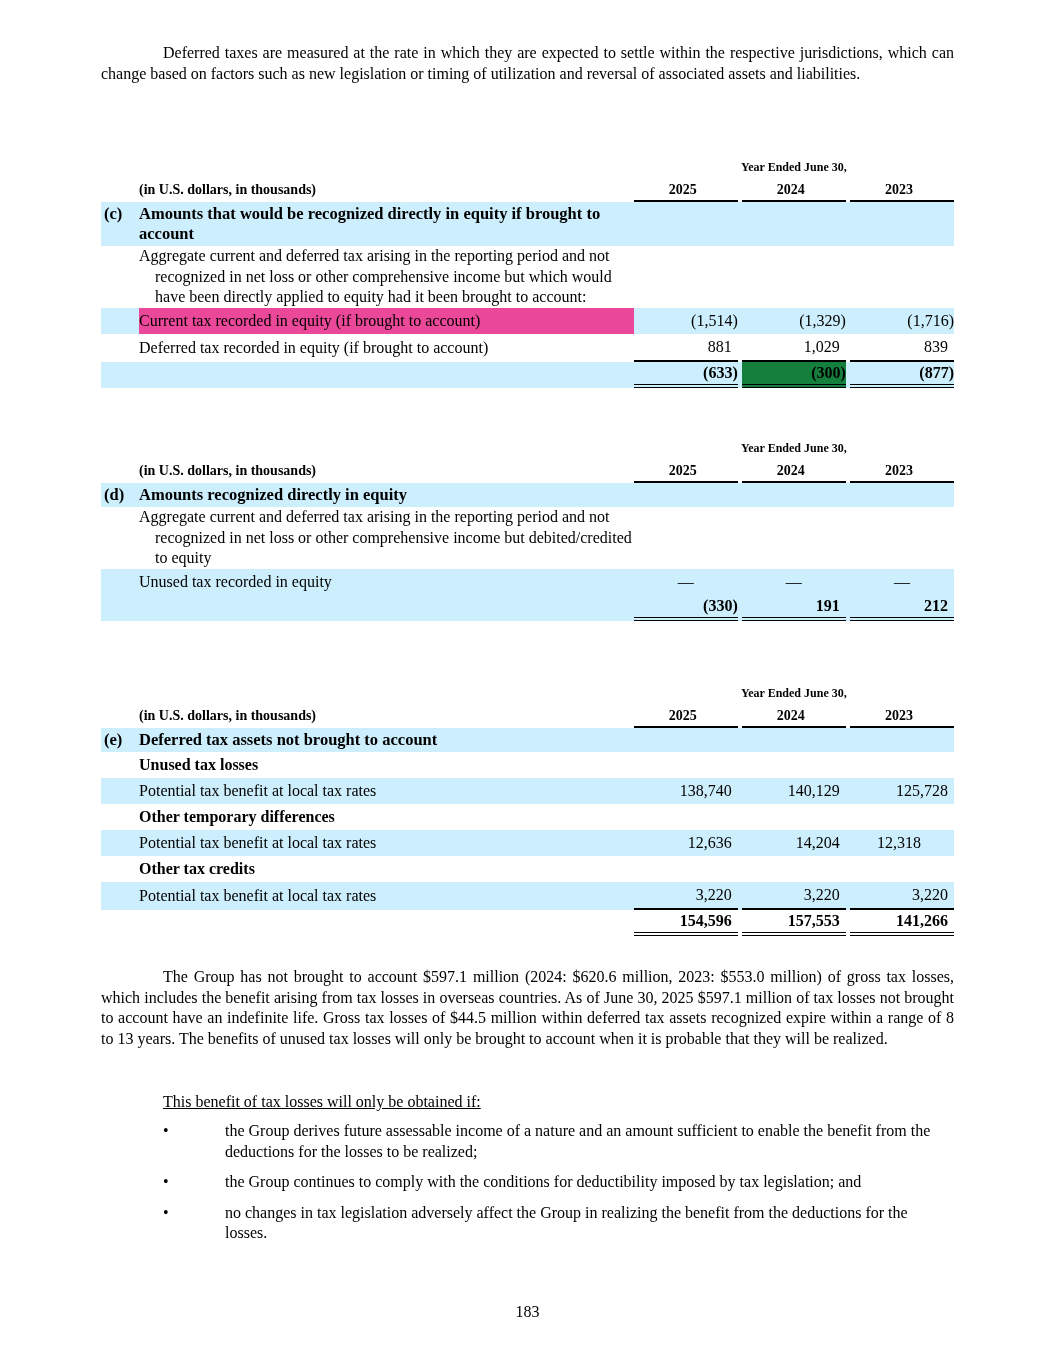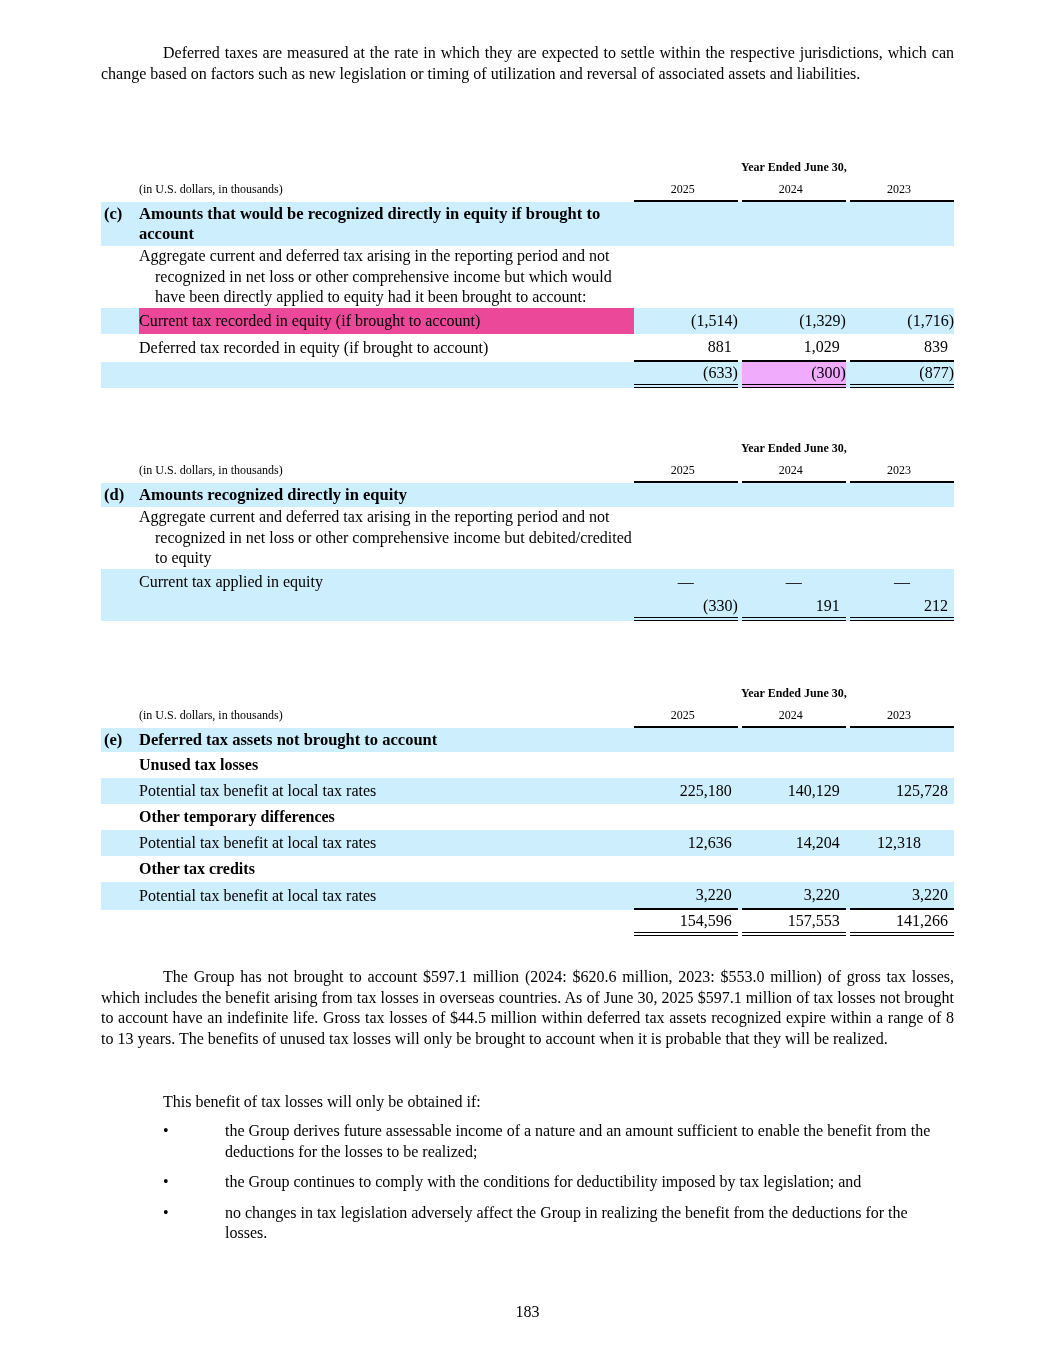--- a/index.html
+++ b/index.html
@@ -18,43 +18,43 @@
       border-collapse: separate; border-spacing: 0;
     }
     table.fin td { padding: 0; vertical-align: top; }
     col.c-letter { width: 38px; }
     col.c-label { width: 494px; }
     col.c-gap { width: 4px; }
     col.c-num { width: 104px; }
 
     .yr-head td { font-size: 12px; font-weight: bold; height: 22px; vertical-align: bottom; }
     .yr-head .span { text-align: center; padding-left: 0; }
-    .col-head td { font-size: 12px; font-weight: normal; height: 18px; vertical-align: bottom; padding-bottom: 2px; }
+    .col-head td { font-size: 14px; font-weight: bold; height: 18px; vertical-align: bottom; padding-bottom: 2px; }
     .col-head td.num { text-align: center; border-bottom: 2px solid #000; }
     .shade td { background: #cdeefc; }
     .shade td.gap { background: #cdeefc; }
     tr.sec td { font-weight: bold; font-size: 16.5px; line-height: 20px; padding-top: 2px; padding-bottom: 2px; }
     tr.sec td.letter { padding-left: 3px; }
     td.label { line-height: 20.6px; padding-top: 3px; padding-bottom: 2px; }
     td.label .hang { display: block; padding-left: 16px; text-indent: -16px; }
     tr.line td { height: 26px; vertical-align: middle; }
     td.num { text-align: right; padding-right: 6px !important; }
     td.num.paren { padding-right: 0 !important; }
     tr.pre-total td.num { border-bottom: 2px solid #000; }
-    tr.total td.num { font-weight: normal; border-bottom: 4px double #000; }
+    tr.total td.num { font-weight: bold; border-bottom: 4px double #000; }
     tr.total td { height: 22px; vertical-align: middle; }
     tr.subhead td { font-weight: bold; height: 26px; vertical-align: middle; margin-top: 45px; }
     td.dash { text-align: center; padding-right: 0 !important; color: #000; }
 
     #t-c { top: 160px; }
     #t-d { top: 441px; }
     #t-e { top: 686px; }
 
     #note { position: absolute; top: 967px; left: 0; width: 853px; }
-    #cond-intro { position: absolute; top: 1092px; left: 62px; line-height: 20px; margin: 0; }
+    #cond-intro { position: absolute; top: 1092px; left: 62px; line-height: 20px; margin: 0; text-decoration: underline; }
     ul.bullets { position: absolute; top: 1121px; left: 0; width: 853px; margin: 0; padding: 0; list-style: none; }
     ul.bullets li { position: relative; padding-left: 124px; line-height: 20.6px; margin-bottom: 10px; padding-right: 10px; }
     ul.bullets li .b { position: absolute; left: 62px; top: 0; }
     #page-number { position: absolute; top: 1303px; left: 0; width: 1055px; text-align: center; font-size: 16px; }
   </style>
 </head>
 <body>
 
 <div class="page">
 
@@ -121,21 +121,21 @@
           <td></td>
       <td class="num">1,029</td>
           <td></td>
       <td class="num">839</td>
     </tr>
     <tr class="shade total">
       <td style="background: rgb(205, 238, 252);"></td>
           <td style="background: rgb(205, 238, 252);"></td>
       <td class="num paren" style="background: rgb(205, 238, 252);">(633)</td>
           <td class="gap" style="background: rgb(205, 238, 252);"></td>
-      <td class="num paren" style="background: #f0abfc;">(300)</td>
+      <td class="num paren" style="background: #15803d;">(300)</td>
           <td class="gap" style="background: rgb(205, 238, 252);"></td>
       <td class="num paren" style="background: rgb(205, 238, 252);">(877)</td>
     </tr>
   </tbody>
     </table>
 
   <table class="fin" id="t-d">
     <colgroup>
         <col class="c-letter">
         <col class="c-label">
@@ -175,21 +175,21 @@
             <span class="hang">Aggregate current and deferred tax arising in the reporting period and not recognized in net loss or other comprehensive income but debited/credited to equity</span>
           </td>
       <td></td>
           <td></td>
           <td></td>
           <td></td>
           <td></td>
     </tr>
     <tr class="shade line">
       <td style="background: rgb(205, 238, 252);"></td>
-      <td style="background: rgb(205, 238, 252);">Current tax applied in equity</td>
+      <td style="background: rgb(205, 238, 252);">Unused tax recorded in equity</td>
       <td class="num dash" style="background: rgb(205, 238, 252);">—</td>
           <td class="gap" style="background: rgb(205, 238, 252);"></td>
       <td class="num dash" style="background: rgb(205, 238, 252);">—</td>
           <td class="gap" style="background: rgb(205, 238, 252);"></td>
       <td class="num dash" style="background: rgb(205, 238, 252);">—</td>
     </tr>
     <tr class="shade total">
       <td style="background: rgb(205, 238, 252);"></td>
           <td style="background: rgb(205, 238, 252);"></td>
       <td class="num paren" style="background: rgb(205, 238, 252);">(330)</td>
@@ -241,21 +241,21 @@
       <td>Unused tax losses</td>
       <td></td>
           <td></td>
           <td></td>
           <td></td>
           <td></td>
     </tr>
     <tr class="shade line">
       <td style="background: rgb(205, 238, 252);"></td>
       <td style="background: rgb(205, 238, 252);">Potential tax benefit at local tax rates</td>
-      <td class="num" style="background: rgb(205, 238, 252);">225,180</td>
+      <td class="num" style="background: rgb(205, 238, 252);">138,740</td>
           <td class="gap" style="background: rgb(205, 238, 252);"></td>
       <td class="num" style="background: rgb(205, 238, 252);">140,129</td>
           <td class="gap" style="background: rgb(205, 238, 252);"></td>
       <td class="num" style="background: rgb(205, 238, 252);">125,728</td>
     </tr>
 
     <tr class="subhead">
       <td></td>
       <td>Other temporary differences</td>
       <td></td>

